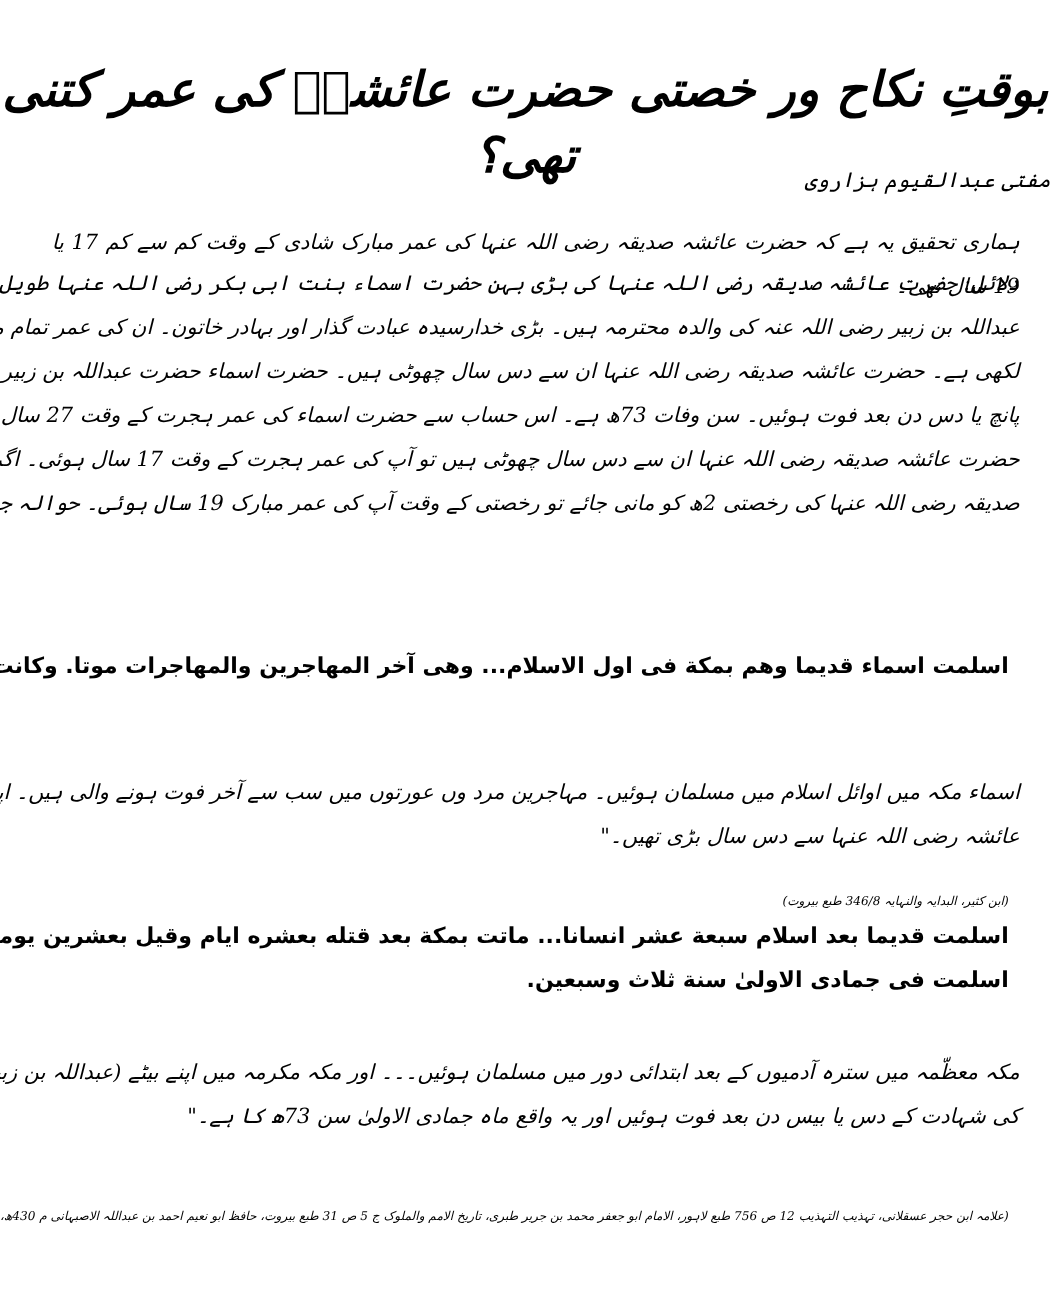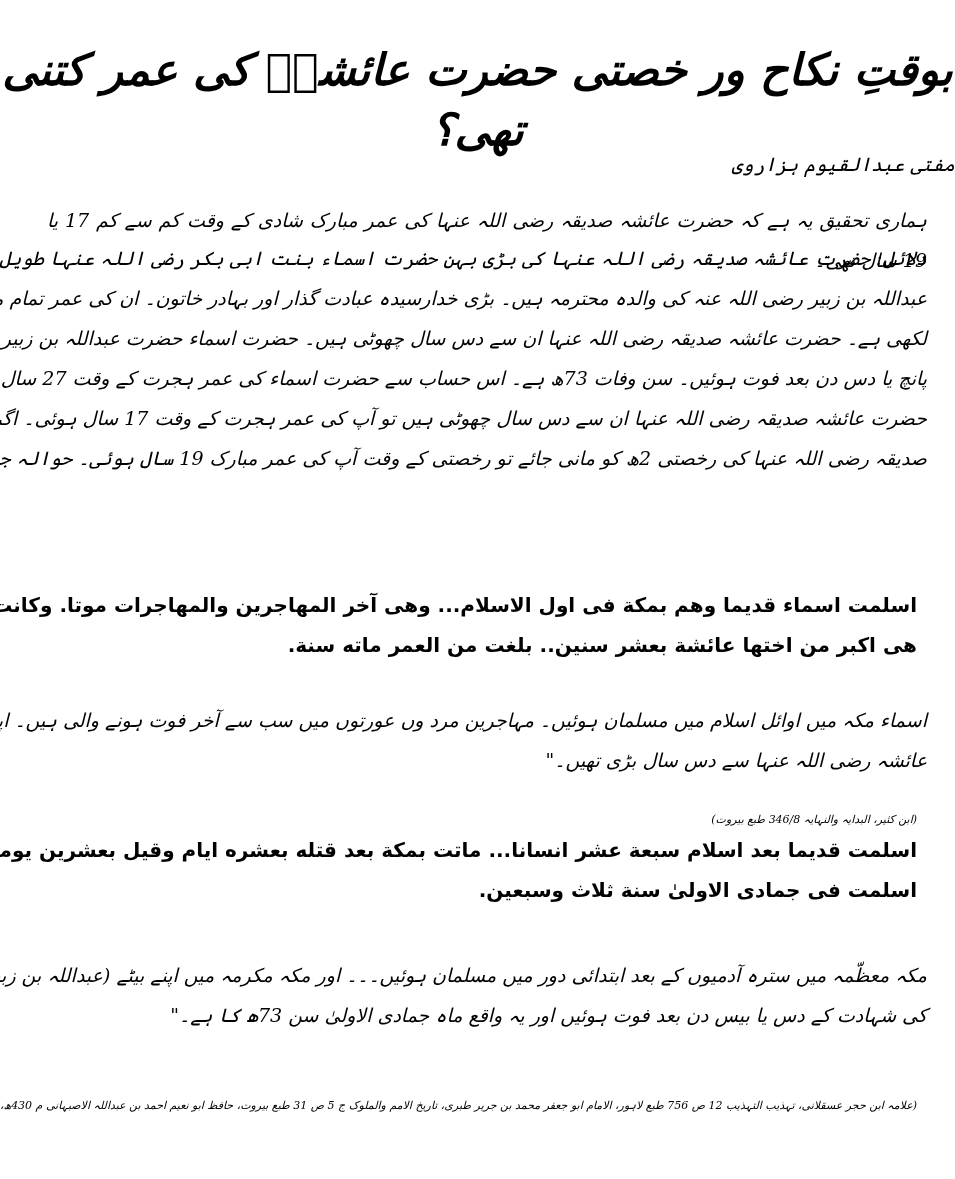--- a/index.html
+++ b/index.html
@@ -3,21 +3,21 @@
 <meta charset="utf-8">
 <style>
   html, body { margin: 0; padding: 0; background: #ffffff; }
   body {
     width: 955px; height: 1179px; overflow: hidden;
     color: #000000;
     font-family: "DejaVu Sans", sans-serif;
   }
   .page { position: relative; width: 955px; height: 1179px; direction: rtl; }
   .title {
-    position: absolute; top: 40px; left: 0; width: 955px;
+    position: absolute; top: 52px; left: 0; width: 955px;
     text-align: center; font-size: 44px; font-style: italic; font-weight: bold;
     font-family: "DejaVu Serif", serif; line-height: 60px;
   }
   .author {
     position: absolute; top: 150px; left: 0; width: 955px;
     text-align: right; font-size: 19px; font-style: italic; line-height: 28px;
     font-family: "DejaVu Serif", serif;
   }
   .urdu {
     position: absolute; right: 28px; width: 880px;
@@ -57,21 +57,20 @@
     <span class="line">دلائل: حضرت عائشہ صدیقہ رضی اللہ عنہا کی بڑی بہن حضرت اسماء بنت ابی بکر رضی اللہ عنہا طویل العمر صحابیات میں سے ہیں۔</span>
     <span class="line">عبداللہ بن زبیر رضی اللہ عنہ کی والدہ محترمہ ہیں۔ بڑی خدارسیدہ عبادت گذار اور بہادر خاتون۔ ان کی عمر تمام مورخین نے سو سال</span>
     <span class="line">لکھی ہے۔ حضرت عائشہ صدیقہ رضی اللہ عنہا ان سے دس سال چھوٹی ہیں۔ حضرت اسماء حضرت عبداللہ بن زبیر کی شہادت کے</span>
     <span class="line">پانچ یا دس دن بعد فوت ہوئیں۔ سن وفات 73ھ ہے۔ اس حساب سے حضرت اسماء کی عمر ہجرت کے وقت 27 سال ہوئی اور</span>
     <span class="line">حضرت عائشہ صدیقہ رضی اللہ عنہا ان سے دس سال چھوٹی ہیں تو آپ کی عمر ہجرت کے وقت 17 سال ہوئی۔ اگر حضرت عائشہ</span>
     <span class="line">صدیقہ رضی اللہ عنہا کی رخصتی 2ھ کو مانی جائے تو رخصتی کے وقت آپ کی عمر مبارک 19 سال ہوئی۔ حوالہ جات ملاحظہ ہوں۔</span>
   </div>
 
   <div class="arabic" id="a-quote1">
     <span class="line">اسلمت اسماء قديما وهم بمكة فى اول الاسلام... وهى آخر المهاجرين والمهاجرات موتا. وكانت</span>
-    <span class="line">هى اكبر من اختها عائشة بعشر سنين.. بلغت من العمر ماته سنة.</span>
   </div>
 
   <div class="urdu" id="p-trans1">
     <span class="line">اسماء مکہ میں اوائل اسلام میں مسلمان ہوئیں۔ مہاجرین مرد وں عورتوں میں سب سے آخر فوت ہونے والی ہیں۔ اپنی بہن حضرت</span>
     <span class="line">عائشہ رضی اللہ عنہا سے دس سال بڑی تھیں۔"</span>
   </div>
 
   <div class="ref" id="r-ref1">(ابن کثیر، البدایہ والنہایہ 346/8 طبع بیروت)</div>
 
   <div class="arabic" id="a-quote2">

